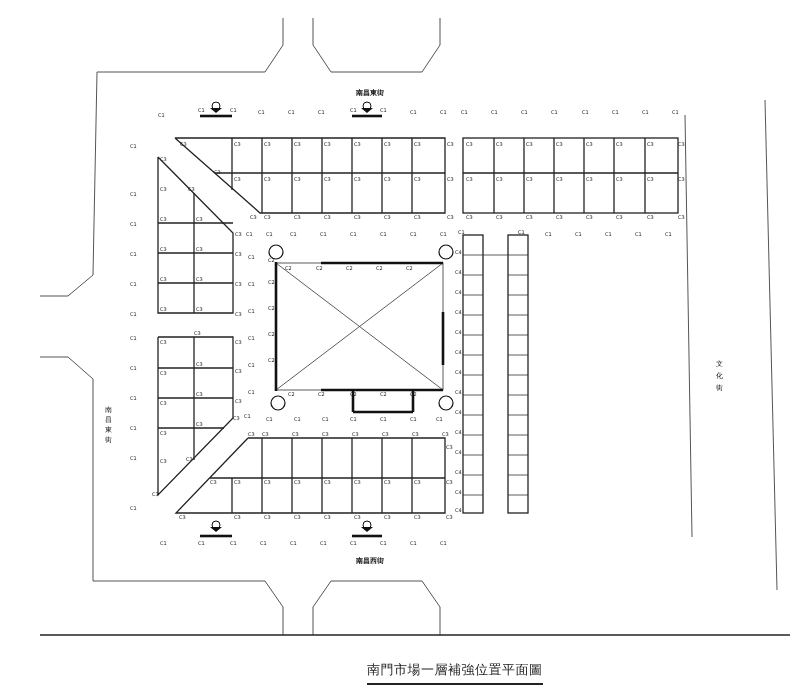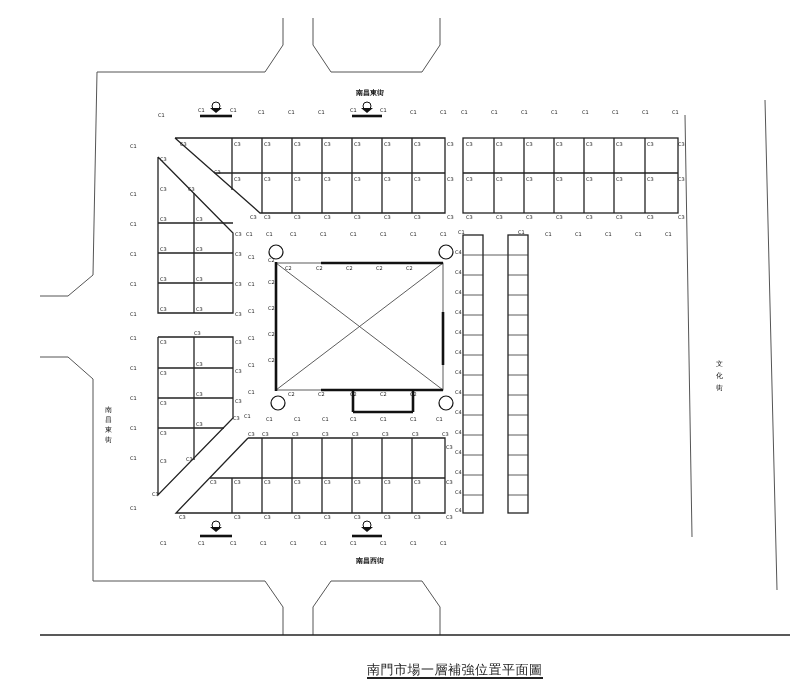--- a/index.html
+++ b/index.html
@@ -6,21 +6,21 @@
   body { width: 800px; height: 698px; position: relative; overflow: hidden; font-family: "DejaVu Sans", sans-serif; }
   #plan { position: absolute; left: 0; top: 0; width: 800px; height: 698px; }
   .road { fill: none; stroke: #555; stroke-width: 1; }
   .ground { stroke: #222; stroke-width: 1.6; }
   .stall { fill: none; stroke: #222; stroke-width: 1.3; }
   .thin { fill: none; stroke: #333; stroke-width: 0.8; }
   .beam { stroke: #111; stroke-width: 2.6; }
   .lbl { font-size: 5px; fill: #222; font-family: "DejaVu Sans", sans-serif; }
   .street { font-size: 7px; fill: #111; font-family: "DejaVu Sans", sans-serif; font-weight: bold; }
   .street-v { font-size: 7px; fill: #111; font-family: "DejaVu Sans", sans-serif; }
-  .title { position: absolute; left: 367px; top: 662px; font-size: 13px; color: #222; font-family: "DejaVu Sans", sans-serif; letter-spacing: 0.5px; border-bottom: 2px solid #222; padding-bottom: 0; line-height: 15px; }
+  .title { position: absolute; left: 367px; top: 662px; font-size: 13px; color: #222; font-family: "DejaVu Sans", sans-serif; letter-spacing: 0.5px; border-bottom: 2px solid #222; padding-bottom: 6px; line-height: 15px; }
 </style>
 </head>
 <body>
 
 <svg id="plan" viewBox="0 0 800 698" xmlns="http://www.w3.org/2000/svg">
 
   <g>
     <polyline class="road" points="97,72 265,72 283,45 283,18"></polyline>
     <polyline class="road" points="313,18 313,45 331,72 422,72 440,45 440,18"></polyline>
     <line class="road" x1="97" y1="72" x2="93" y2="275"></line>

